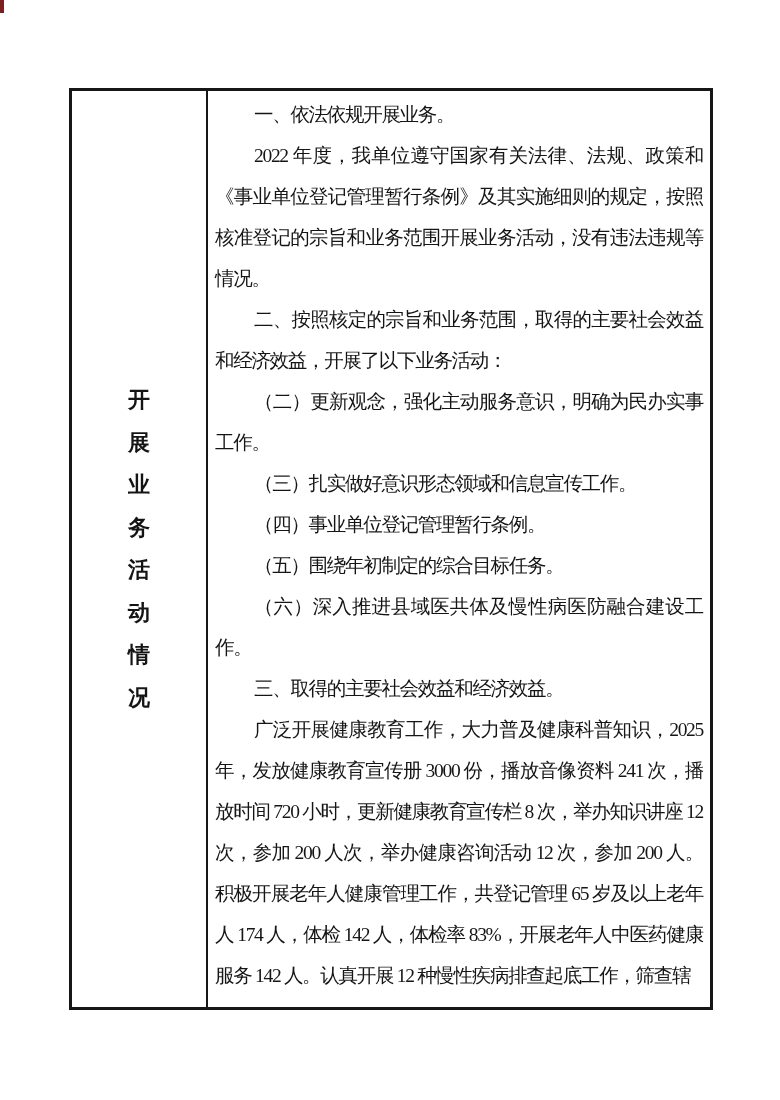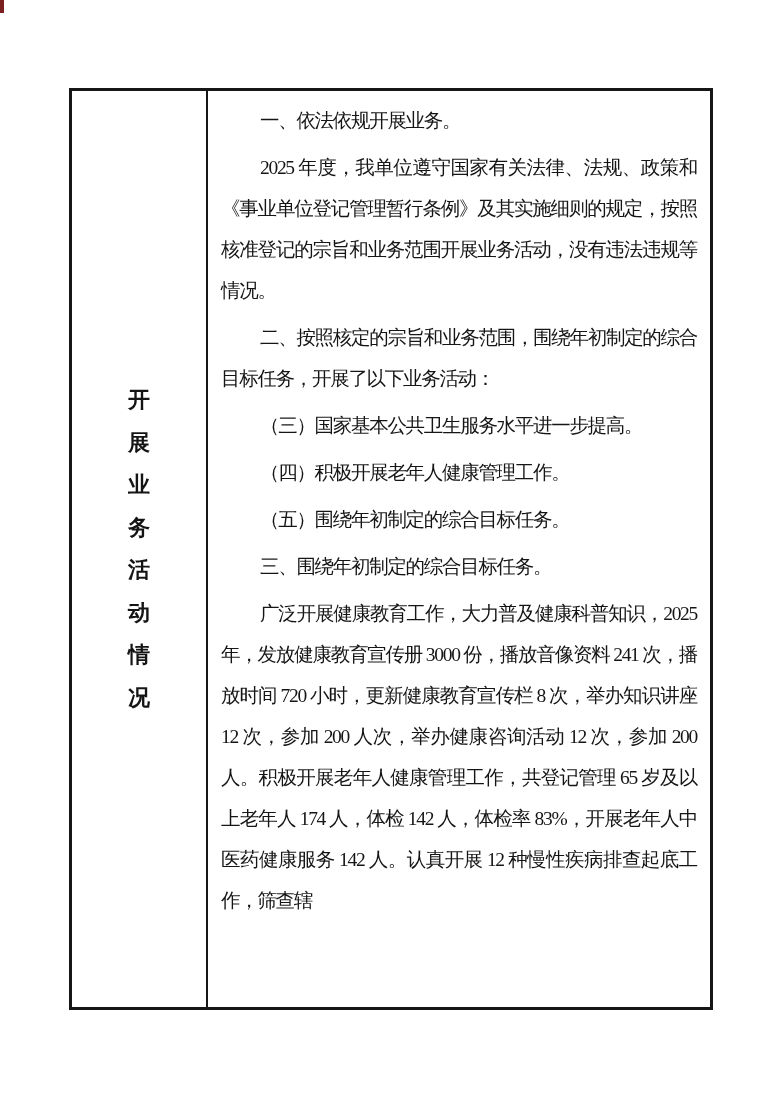--- a/index.html
+++ b/index.html
@@ -51,21 +51,21 @@
     letter-spacing: 0;
     color: #141414;
   }
   .content-cell {
     flex: 1;
     box-sizing: border-box;
     padding: 3px 7px 0 7px;
     overflow: hidden;
   }
   .content-cell p {
-    margin: 6px;
+    margin: 0;
     font-size: 19.5px;
     line-height: 41px;
     letter-spacing: -1.3px;
     text-align: justify;
     text-indent: 2em;
     color: #151515;
     word-break: break-all;
   }
 </style>
 </head>
@@ -84,23 +84,25 @@
         <div class="label-char">活</div>
         <div class="label-char">动</div>
         <div class="label-char">情</div>
         <div class="label-char">况</div>
       </div>
   </div>
 
   <div class="content-cell">
     <div>
         <p>一、依法依规开展业务。</p>
-        <p>2025 年度，我单位遵守国家有关法律、法规、政策和《事业单位登记管理暂行条例》及其实施细则的规定，按照核准登记的宗旨和业务范围开展业务活动，没有违法违规等情况。</p>
-        <p>二、按照核定的宗旨和业务范围，围绕年初制定的综合目标任务，开展了以下业务活动：</p>
-        <p>（三）国家基本公共卫生服务水平进一步提高。</p>
-        <p>（四）积极开展老年人健康管理工作。</p>
+        <p>2022 年度，我单位遵守国家有关法律、法规、政策和《事业单位登记管理暂行条例》及其实施细则的规定，按照核准登记的宗旨和业务范围开展业务活动，没有违法违规等情况。</p>
+        <p>二、按照核定的宗旨和业务范围，取得的主要社会效益和经济效益，开展了以下业务活动：</p>
+        <p>（二）更新观念，强化主动服务意识，明确为民办实事工作。</p>
+        <p>（三）扎实做好意识形态领域和信息宣传工作。</p>
+        <p>（四）事业单位登记管理暂行条例。</p>
         <p>（五）围绕年初制定的综合目标任务。</p>
-        <p>三、围绕年初制定的综合目标任务。</p>
+        <p>（六）深入推进县域医共体及慢性病医防融合建设工作。</p>
+        <p>三、取得的主要社会效益和经济效益。</p>
         <p>广泛开展健康教育工作，大力普及健康科普知识，2025 年，发放健康教育宣传册 3000 份，播放音像资料 241 次，播放时间 720 小时，更新健康教育宣传栏 8 次，举办知识讲座 12 次，参加 200 人次，举办健康咨询活动 12 次，参加 200 人。积极开展老年人健康管理工作，共登记管理 65 岁及以上老年人 174 人，体检 142 人，体检率 83%，开展老年人中医药健康服务 142 人。认真开展 12 种慢性疾病排查起底工作，筛查辖</p>
       </div>
   </div>
 
 </div>
 
 </body></html>

